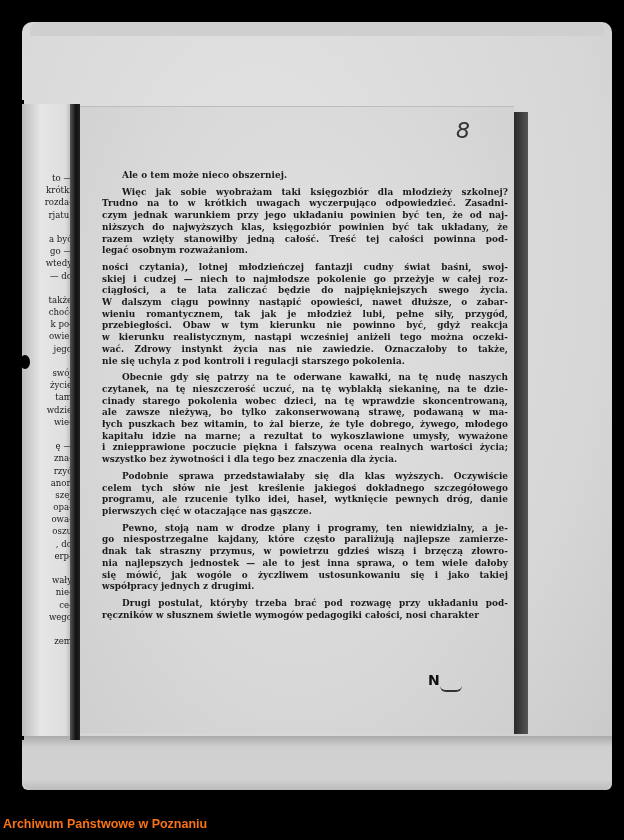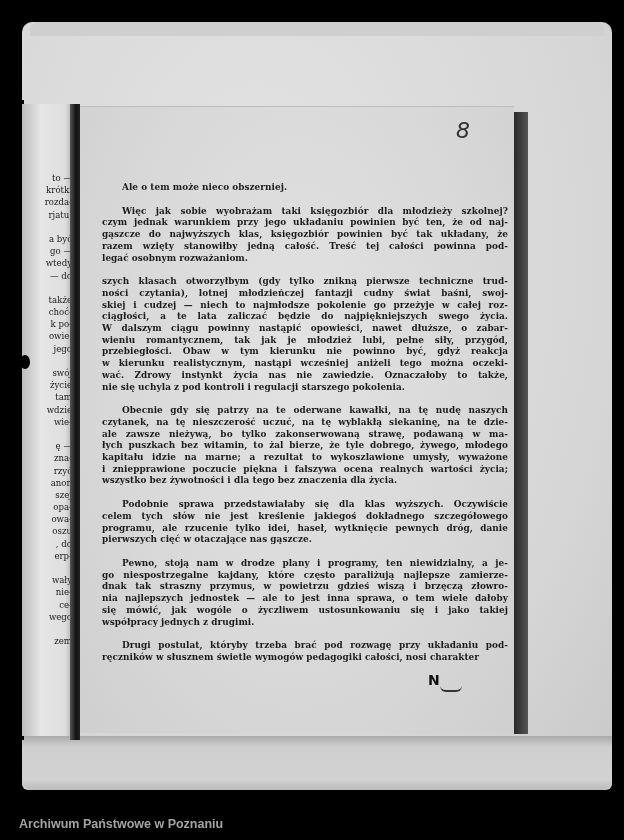--- a/index.html
+++ b/index.html
@@ -50,35 +50,35 @@
     }
     .page-number {
       position: absolute; left: 456px; top: 118px; font-family: "DejaVu Sans", sans-serif;
       font-size: 22px; color: #333; font-style: italic; font-weight: 300;
     }
     .text {
       position: absolute; left: 102px; top: 170px; width: 406px;
       font-family: "DejaVu Serif", serif; font-size: 8.9px; font-weight: bold; line-height: 11.7px;
       color: #1b1b1b; letter-spacing: 0.05px;
     }
-    .text .para { margin: 12px 0 5px 0; text-align: justify; }
+    .text .para { margin: 0 0 5px 0; text-align: justify; }
     .text .line { display: block; white-space: nowrap; text-align: justify; text-align-last: justify; }
     .text .line.last { text-align-last: left; }
     .text .line.indent { padding-left: 20px; }
     .annotation {
       position: absolute; left: 428px; top: 672px; font-family: "DejaVu Sans", sans-serif;
       font-size: 14px; font-weight: bold; color: #111;
     }
     .annotation-stroke {
       position: absolute; left: 440px; top: 686px; width: 22px; height: 4px;
       border-bottom: 2px solid #333; border-radius: 0 0 12px 12px;
     }
     .footer {
       position: absolute; left: 3px; top: 817px;
-      font-family: "Liberation Sans", sans-serif; font-size: 12.5px; font-weight: bold; color: #a3a3a3; margin-left: 16px;
+      font-family: "Liberation Sans", sans-serif; font-size: 12.5px; font-weight: bold; color: #f97316;
     }
     .right-black {
       position: absolute; left: 612px; top: 0; width: 12px; height: 840px; background: #000;
     }
     .bottom-scrap {
       position: absolute; left: 22px; top: 736px; width: 590px; height: 54px;
       background: linear-gradient(180deg, #aaa 0%, #cfcfcf 20%, #d2d2d2 80%, #bbb 100%);
       border-radius: 0 0 10px 10px;
     }
   </style>
@@ -140,40 +140,41 @@
 <div class="page-shadow"></div>
 
 <div class="page-number">8</div>
 
 <div class="text" id="body-text">
     <div class="para">
       <span class="line indent last">Ale o tem może nieco obszerniej.</span>
     </div>
     <div class="para">
       <span class="line indent">Więc jak sobie wyobrażam taki księgozbiór dla młodzieży szkolnej?</span>
+      <span class="line">Trudno na to w krótkich uwagach wyczerpująco odpowiedzieć. Zasadni-</span>
       <span class="line">czym jednak warunkiem przy jego układaniu powinien być ten, że od naj-</span>
-      <span class="line">gąszcze do najwyższych klas, księgozbiór powinien być tak układany, że</span>
+      <span class="line">niższych do najwyższych klas, księgozbiór powinien być tak układany, że</span>
       <span class="line">razem wzięty stanowiłby jedną całość. Treść tej całości powinna pod-</span>
       <span class="line last">legać osobnym rozważaniom.</span>
     </div>
     <div class="para">
-      <span class="line">szych klasach otworzyłbym (gdy tylko znikną pierwsze techniczne trud-</span>
       <span class="line">ności czytania), lotnej młodzieńczej fantazji cudny świat baśni, swoj-</span>
       <span class="line">skiej i cudzej — niech to najmłodsze pokolenie go przeżyje w całej roz-</span>
       <span class="line">ciągłości, a te lata zaliczać będzie do najpiękniejszych swego życia.</span>
       <span class="line">W dalszym ciągu powinny nastąpić opowieści, nawet dłuższe, o zabar-</span>
       <span class="line">wieniu romantycznem, tak jak je młodzież lubi, pełne siły, przygód,</span>
       <span class="line">przebiegłości. Obaw w tym kierunku nie powinno być, gdyż reakcja</span>
       <span class="line">w kierunku realistycznym, nastąpi wcześniej aniżeli tego można oczeki-</span>
       <span class="line">wać. Zdrowy instynkt życia nas nie zawiedzie. Oznaczałoby to także,</span>
       <span class="line last">nie się uchyla z pod kontroli i regulacji starszego pokolenia.</span>
     </div>
     <div class="para">
       <span class="line indent">Obecnie gdy się patrzy na te oderwane kawałki, na tę nudę naszych</span>
       <span class="line">czytanek, na tę nieszczerość uczuć, na tę wyblakłą siekaninę, na te dzie-</span>
+      <span class="line">cinady starego pokolenia wobec dzieci, na tę wprawdzie skoncentrowaną,</span>
       <span class="line">ale zawsze nieżywą, bo tylko zakonserwowaną strawę, podawaną w ma-</span>
       <span class="line">łych puszkach bez witamin, to żal bierze, że tyle dobrego, żywego, młodego</span>
       <span class="line">kapitału idzie na marne; a rezultat to wykoszlawione umysły, wyważone</span>
       <span class="line">i zniepprawione poczucie piękna i fałszywa ocena realnych wartości życia;</span>
       <span class="line last">wszystko bez żywotności i dla tego bez znaczenia dla życia.</span>
     </div>
     <div class="para">
       <span class="line indent">Podobnie sprawa przedstawiałaby się dla klas wyższych. Oczywiście</span>
       <span class="line">celem tych słów nie jest kreślenie jakiegoś dokładnego szczegółowego</span>
       <span class="line">programu, ale rzucenie tylko idei, haseł, wytknięcie pewnych dróg, danie</span>

